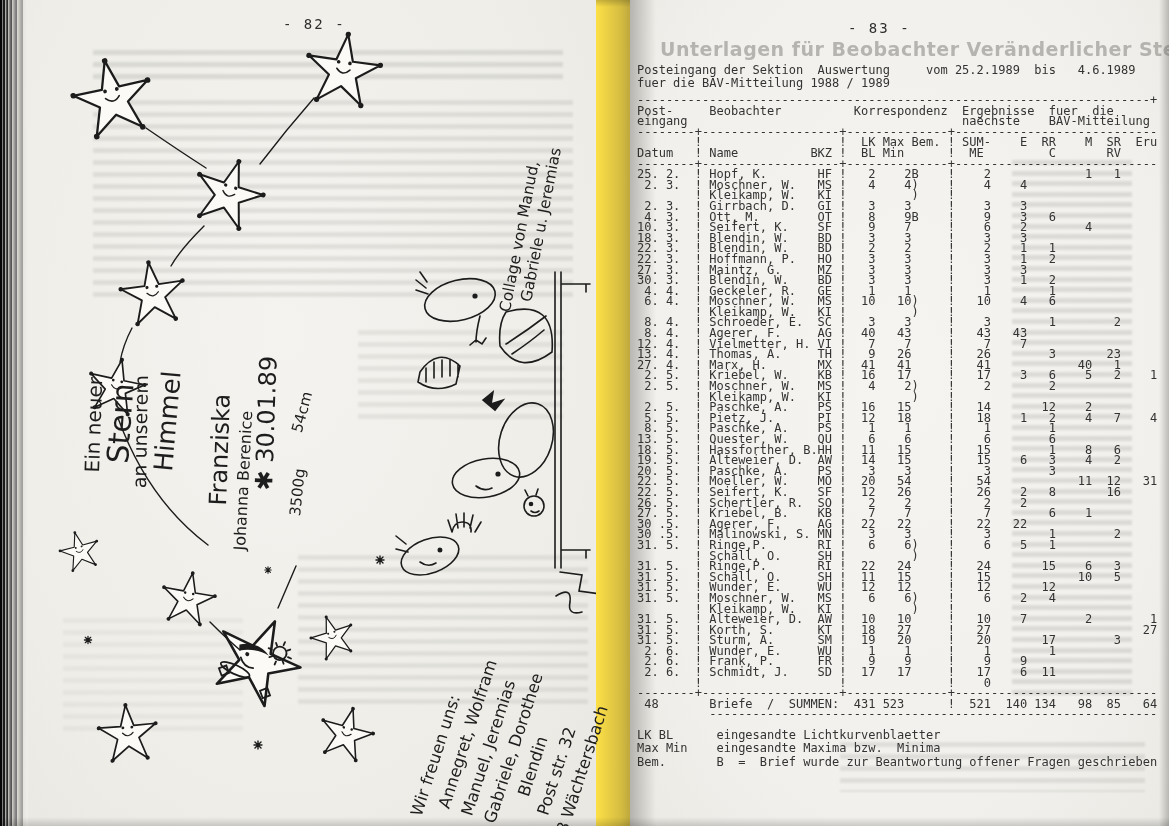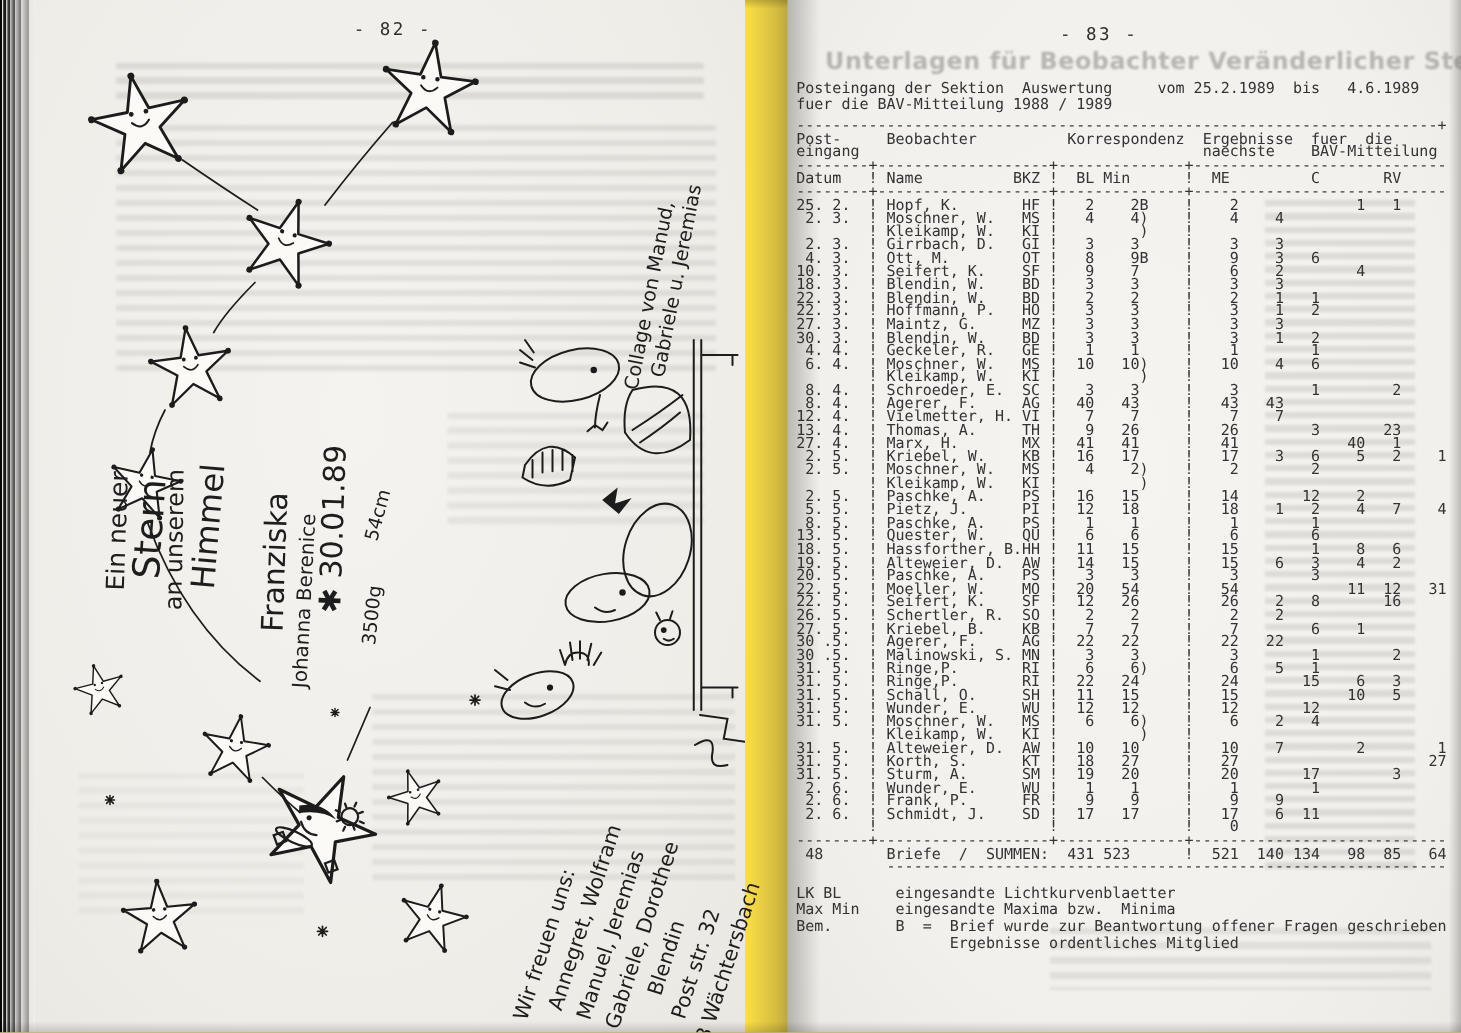--- a/index.html
+++ b/index.html
@@ -201,20 +201,21 @@
     <div class="ghost" style="left:210px;top:742px;width:305px;height:50px;opacity:.45;"></div>
 
     <div class="typeblock">
       <div id="table-lines">
           <div class="t-line t-title">Posteingang der Sektion  Auswertung     vom 25.2.1989  bis   4.6.1989</div>
           <div class="t-line t-title">fuer die BAV-Mitteilung 1988 / 1989</div>
           <div class="t-line t-sep-gap">-----------------------------------------------------------------------+</div>
           <div class="t-line">Post-     Beobachter          Korrespondenz  Ergebnisse  fuer  die</div>
           <div class="t-line">eingang                                      naechste    BAV-Mitteilung</div>
           <div class="t-line">--------+-------------------+--------------+----------------------------</div>
+          <div class="t-line">        !                   !  LK Max Bem. ! SUM-    E  RR    M  SR  Eru</div>
           <div class="t-line">Datum   ! Name          BKZ !  BL Min      !  ME         C       RV</div>
           <div class="t-line">--------+-------------------+--------------+----------------------------</div>
           <div class="t-line">25. 2.  ! Hopf, K.       HF !   2    2B    !    2             1   1     </div>
           <div class="t-line"> 2. 3.  ! Moschner, W.   MS !   4    4)    !    4    4                  </div>
           <div class="t-line">        ! Kleikamp, W.   KI !         )    !                            </div>
           <div class="t-line"> 2. 3.  ! Girrbach, D.   GI !   3    3     !    3    3                  </div>
           <div class="t-line"> 4. 3.  ! Ott, M.        OT !   8    9B    !    9    3   6              </div>
           <div class="t-line">10. 3.  ! Seifert, K.    SF !   9    7     !    6    2        4         </div>
           <div class="t-line">18. 3.  ! Blendin, W.    BD !   3    3     !    3    3                  </div>
           <div class="t-line">22. 3.  ! Blendin, W.    BD !   2    2     !    2    1   1              </div>
@@ -239,41 +240,41 @@
           <div class="t-line">18. 5.  ! Hassforther, B.HH !  11   15     !   15        1    8   6     </div>
           <div class="t-line">19. 5.  ! Alteweier, D.  AW !  14   15     !   15    6   3    4   2     </div>
           <div class="t-line">20. 5.  ! Paschke, A.    PS !   3    3     !    3        3              </div>
           <div class="t-line">22. 5.  ! Moeller, W.    MO !  20   54     !   54            11  12   31</div>
           <div class="t-line">22. 5.  ! Seifert, K.    SF !  12   26     !   26    2   8       16     </div>
           <div class="t-line">26. 5.  ! Schertler, R.  SO !   2    2     !    2    2                  </div>
           <div class="t-line">27. 5.  ! Kriebel, B.    KB !   7    7     !    7        6    1         </div>
           <div class="t-line">30 .5.  ! Agerer, F.     AG !  22   22     !   22   22                  </div>
           <div class="t-line">30 .5.  ! Malinowski, S. MN !   3    3     !    3        1        2     </div>
           <div class="t-line">31. 5.  ! Ringe,P.       RI !   6    6)    !    6    5   1              </div>
+          <div class="t-line">        ! Schall, O.     SH !         )    !                            </div>
           <div class="t-line">31. 5.  ! Ringe,P.       RI !  22   24     !   24       15    6   3     </div>
           <div class="t-line">31. 5.  ! Schall, O.     SH !  11   15     !   15            10   5     </div>
           <div class="t-line">31. 5.  ! Wunder, E.     WU !  12   12     !   12       12              </div>
           <div class="t-line">31. 5.  ! Moschner, W.   MS !   6    6)    !    6    2   4              </div>
           <div class="t-line">        ! Kleikamp, W.   KI !         )    !                            </div>
           <div class="t-line">31. 5.  ! Alteweier, D.  AW !  10   10     !   10    7        2        1</div>
           <div class="t-line">31. 5.  ! Korth, S.      KT !  18   27     !   27                     27</div>
           <div class="t-line">31. 5.  ! Sturm, A.      SM !  19   20     !   20       17        3     </div>
           <div class="t-line"> 2. 6.  ! Wunder, E.     WU !   1    1     !    1        1              </div>
           <div class="t-line"> 2. 6.  ! Frank, P.      FR !   9    9     !    9    9                  </div>
           <div class="t-line"> 2. 6.  ! Schmidt, J.    SD !  17   17     !   17    6  11              </div>
           <div class="t-line">        !                   !              !    0                       </div>
           <div class="t-line">--------+-------------------+--------------+----------------------------</div>
           <div class="t-line"> 48       Briefe  /  SUMMEN:  431 523      !  521  140 134   98  85   64</div>
           <div class="t-line">          --------------------------------------------------------------</div>
         </div>
       <div id="legend-lines" class="legend">
           <div class="t-line">LK BL      eingesandte Lichtkurvenblaetter</div>
           <div class="t-line">Max Min    eingesandte Maxima bzw.  Minima</div>
           <div class="t-line">Bem.       B  =  Brief wurde zur Beantwortung offener Fragen geschrieben</div>
-          <div class="t-line">                 Ergebnisse ordentliches Mitglied</div>
         </div>
     </div>
   </div>
 
   <div class="edge-left"></div>
   <div class="gutter"></div>
   <div class="edge-right"></div>
   <div class="edge-bottom"></div>
 </div>
 

